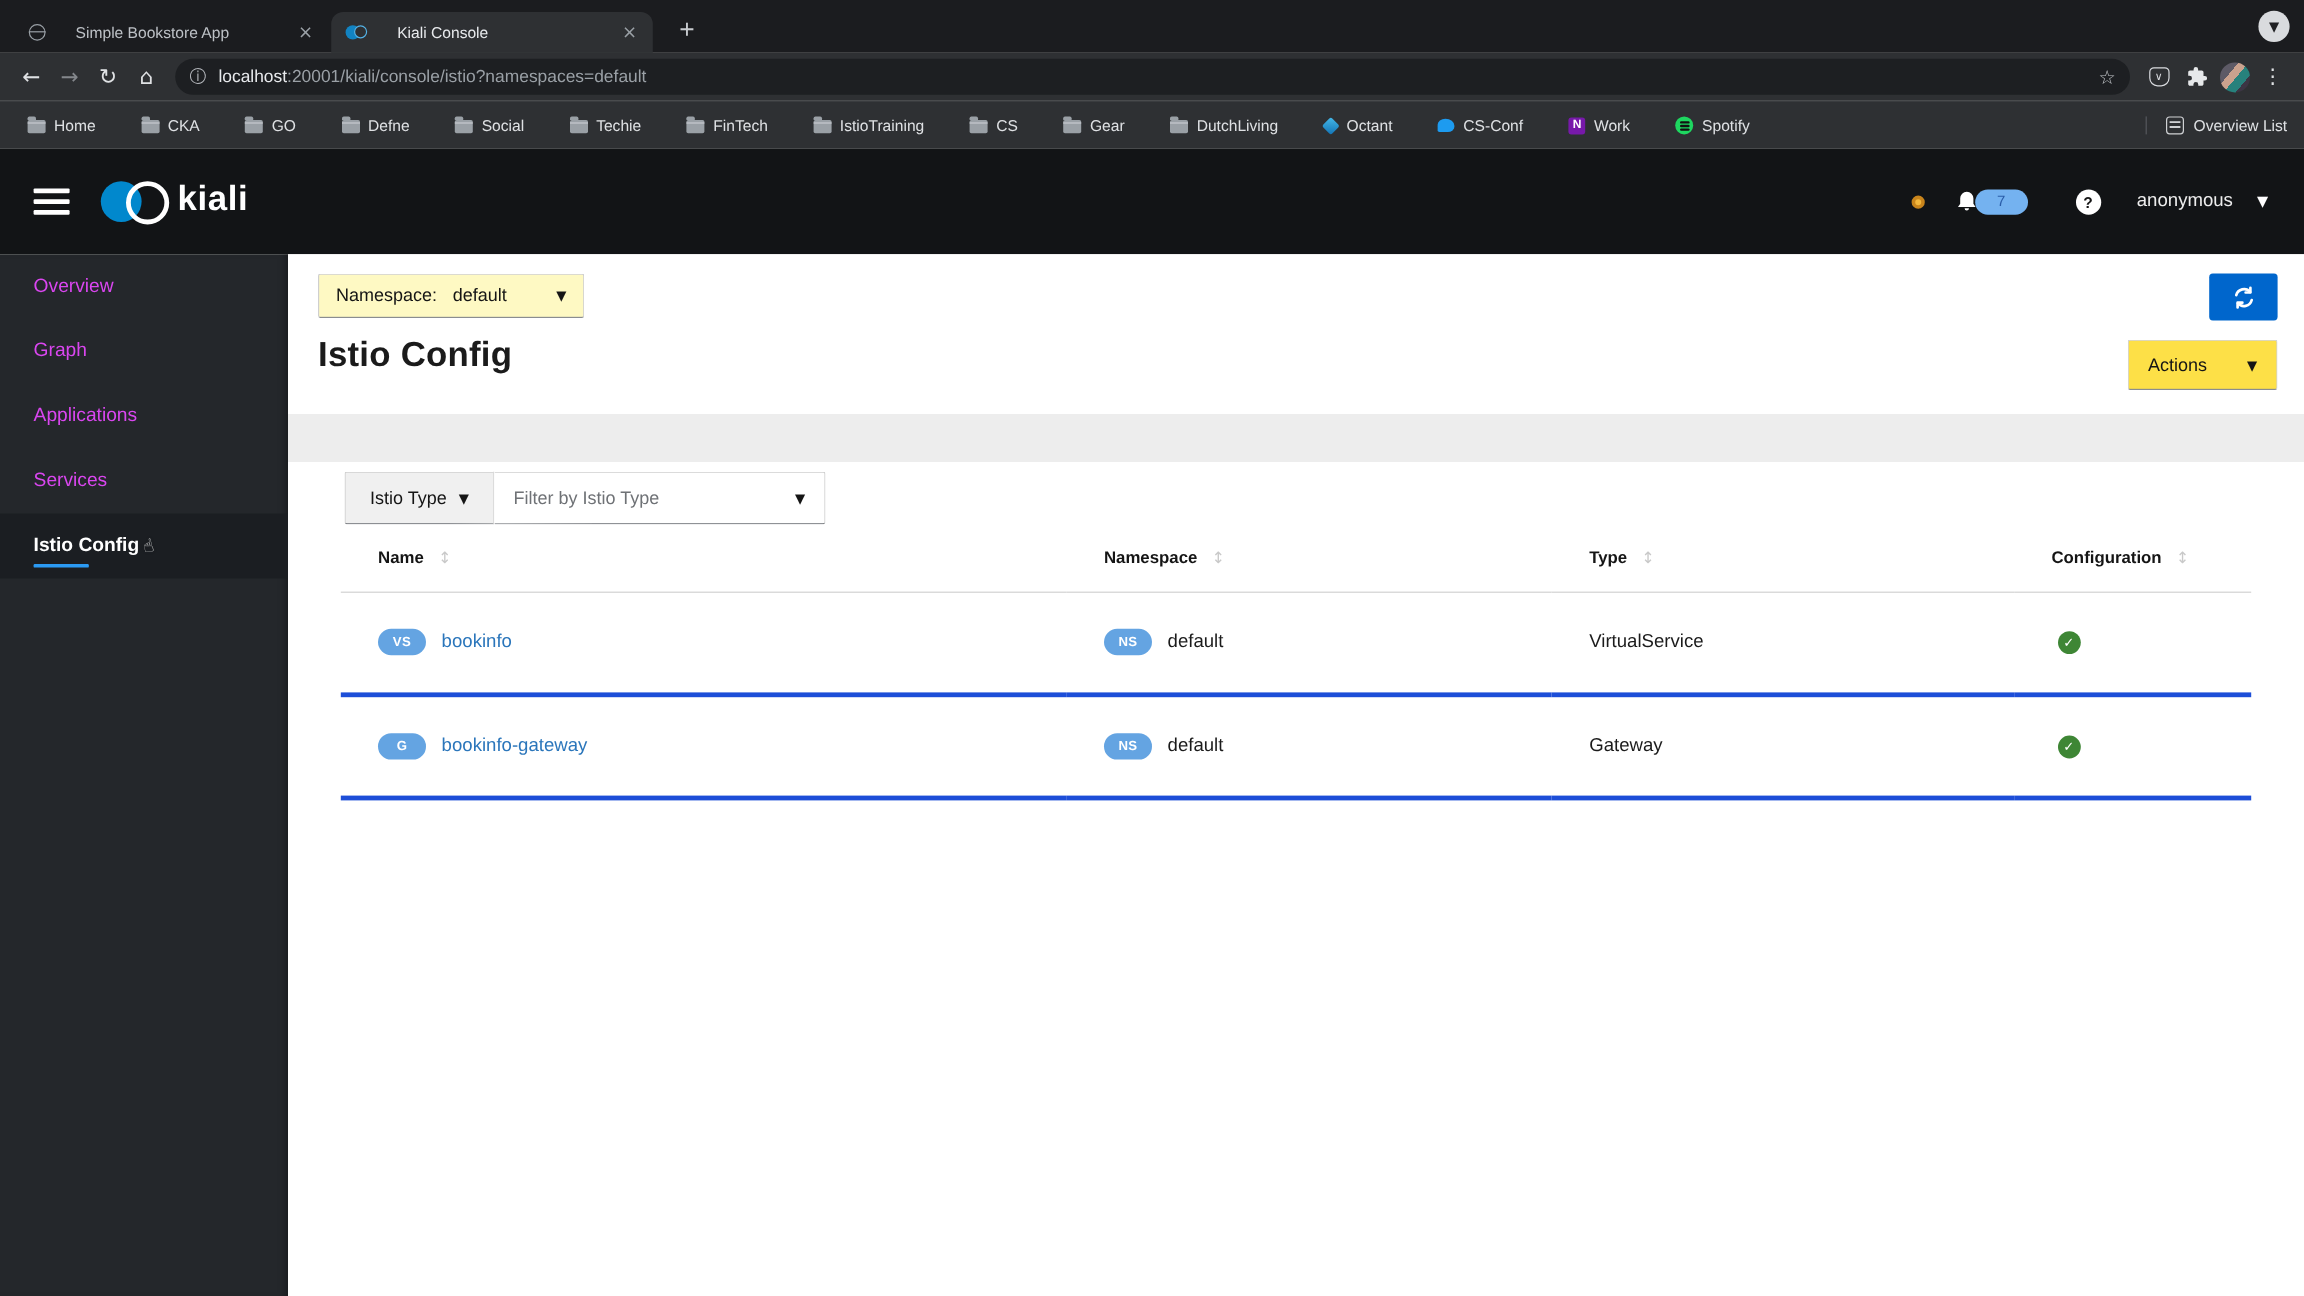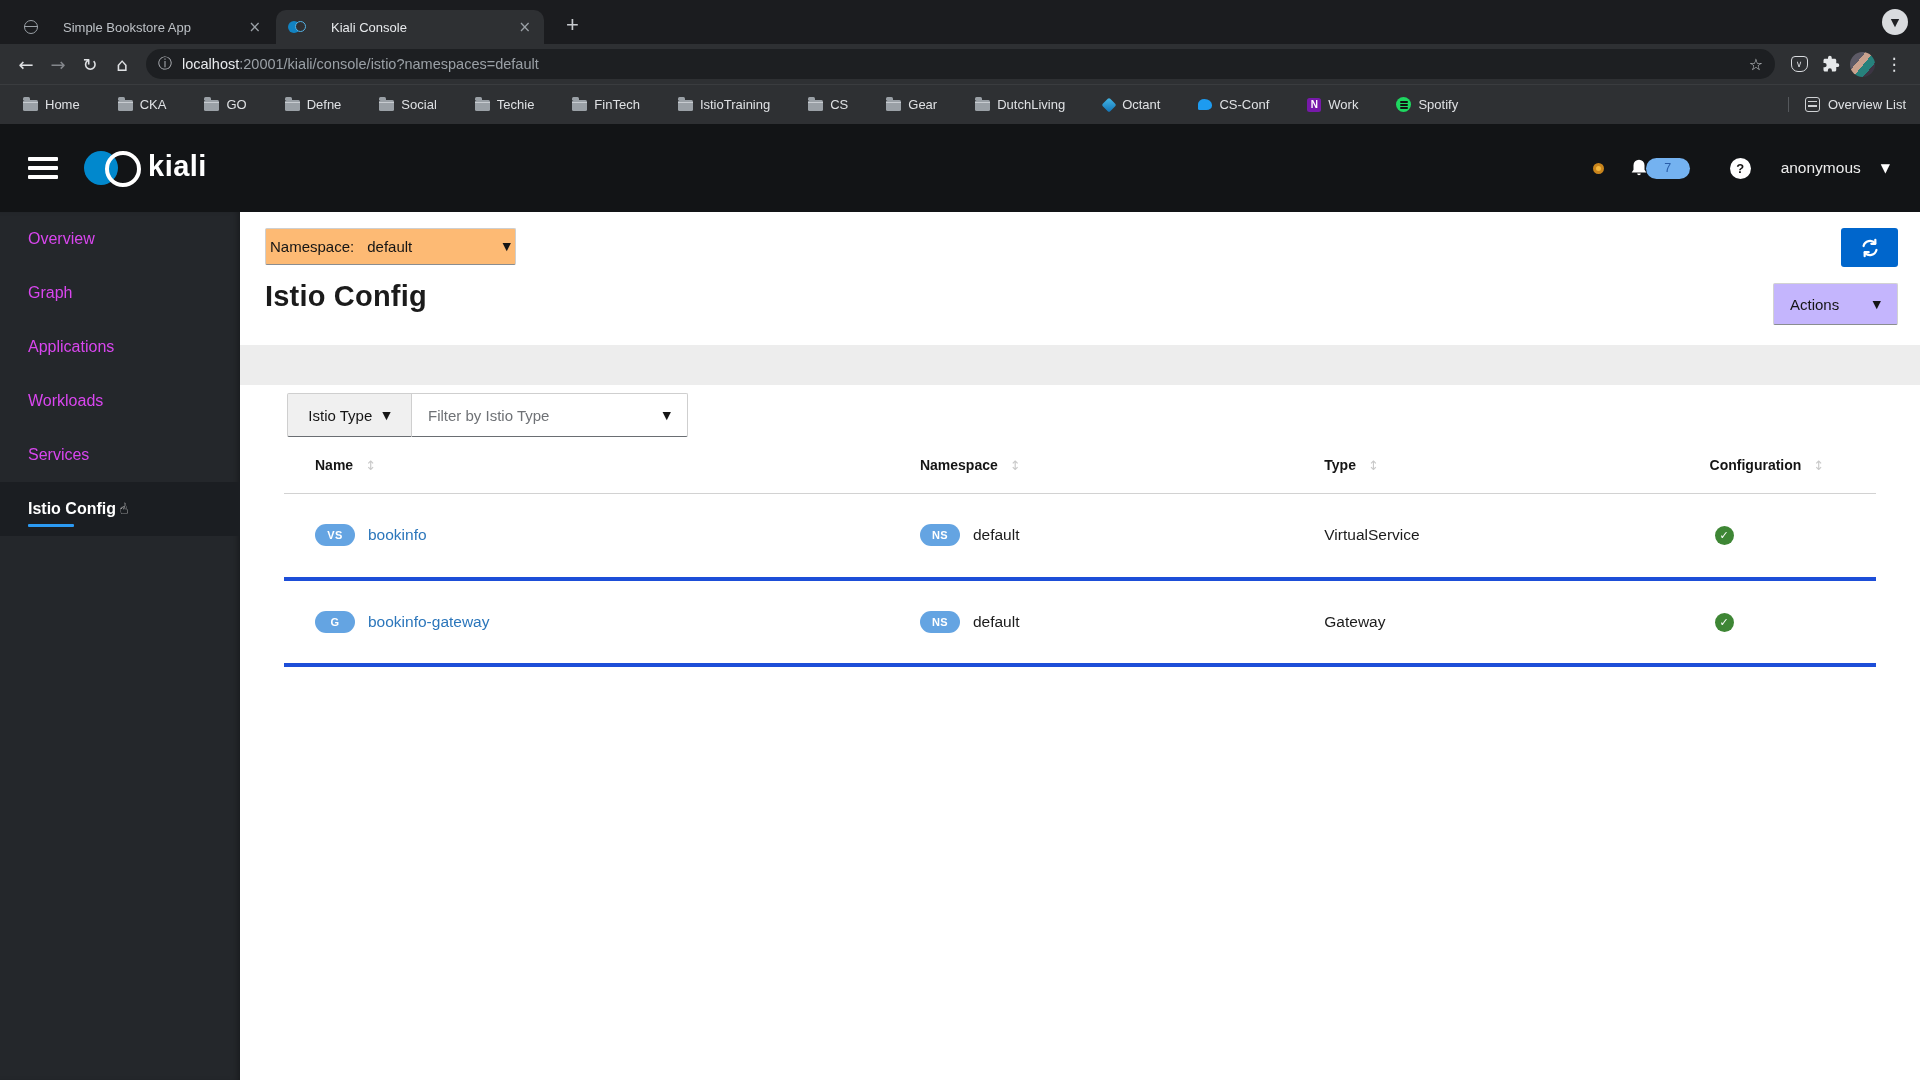--- a/index.html
+++ b/index.html
@@ -83,30 +83,30 @@
   
   .shell{display:flex;height:868px}
   .sidebar{width:240px;background:#24272b;flex:none;box-shadow:inset -6px 0 8px -6px rgba(0,0,0,.5)}
   .nav-item{height:54px;display:flex;align-items:center;padding-left:28px;color:#d946ef;font-size:16px;position:relative}
   .nav-item.active{background:#1b1e22;color:#fff;font-weight:bold}
   .nav-item.active::after{content:"";position:absolute;left:28px;bottom:9px;width:46px;height:3px;background:var(--nav_underline);border-radius:1px}
   .nav-cursor{color:#d9d9d9;font-size:15px;margin-left:3px;transform:rotate(-12deg);text-shadow:0 0 2px #1b1e22}
 
   .content{flex:1;position:relative;background:#fff}
   .sec1{height:133px;background:#fff;position:relative}
-  .nsbox{position:absolute;left:25px;top:16px;width:251px;height:37px;border:1px solid #cfcfcf;border-bottom-color:#8a8d90;
-         border-radius:2px;display:flex;align-items:center;padding:0 4px;font-size:15px;color:#151515;background:#fdba74}
+  .nsbox{position:absolute;left:25px;top:16px;width:222px;height:37px;border:1px solid #cfcfcf;border-bottom-color:#8a8d90;
+         border-radius:2px;display:flex;align-items:center;padding:0 14px;font-size:15px;color:#151515;background:#fef9c3}
   .nsbox .nsval{margin-left:13px}
   .nsbox .caret{margin-left:auto}
   .caret{font-size:11px;color:#151515}
   .refreshbtn{position:absolute;right:22px;top:16px;width:57px;height:39px;background:var(--refresh_blue);border-radius:3px;
               display:flex;align-items:center;justify-content:center}
   .pagetitle{position:absolute;left:25px;top:68px;font-size:29px;font-weight:600;color:#1b1b1b;letter-spacing:.2px}
   .actionsbtn{position:absolute;right:22px;top:71px;width:125px;height:42px;border:1px solid #d2d2d2;border-bottom-color:#8a8d90;
-              background:#c4b5fd;display:flex;align-items:center;justify-content:space-between;padding:0 16px;font-size:15px;color:#151515;border-radius:2px}
+              background:#fde047;display:flex;align-items:center;justify-content:space-between;padding:0 16px;font-size:15px;color:#151515;border-radius:2px}
   .band{height:40px;background:#ededed}
   .card{position:relative;background:#fff;height:695px}
   .filters{position:absolute;left:47px;top:8px;display:flex;height:44px}
   .typesel{width:125px;background:#f0f0f0;border:1px solid #cfcfcf;border-bottom-color:#6a6e73;display:flex;align-items:center;
            justify-content:center;gap:10px;font-size:15px;color:#151515;border-radius:2px 0 0 2px}
   .filterinput{width:276px;background:#fff;border:1px solid #cfcfcf;border-left:none;border-bottom-color:#6a6e73;
                display:flex;align-items:center;padding:0 16px;font-size:15px;color:#6f7276;border-radius:0 2px 2px 0}
   .filterinput .caret{margin-left:auto}
   table{position:absolute;left:44px;right:44px;top:52px;width:calc(100% - 88px);border-collapse:collapse;table-layout:fixed}
   col.c1{width:38%}col.c2{width:25.4%}col.c3{width:24.2%}col.c4{width:12.4%}
@@ -258,23 +258,20 @@
 <div class="shell">
   <aside class="sidebar" id="sidebar">
       <div class="nav-item">
         <span>Overview</span>
       </div>
       <div class="nav-item">
         <span>Graph</span>
       </div>
       <div class="nav-item">
         <span>Applications</span>
-      </div>
-      <div class="nav-item">
-        <span>Workloads</span>
       </div>
       <div class="nav-item">
         <span>Services</span>
       </div>
       <div class="nav-item active">
         <span>Istio Config</span>
         <span class="nav-cursor uni">☝</span>
       </div>
     </aside>
 

